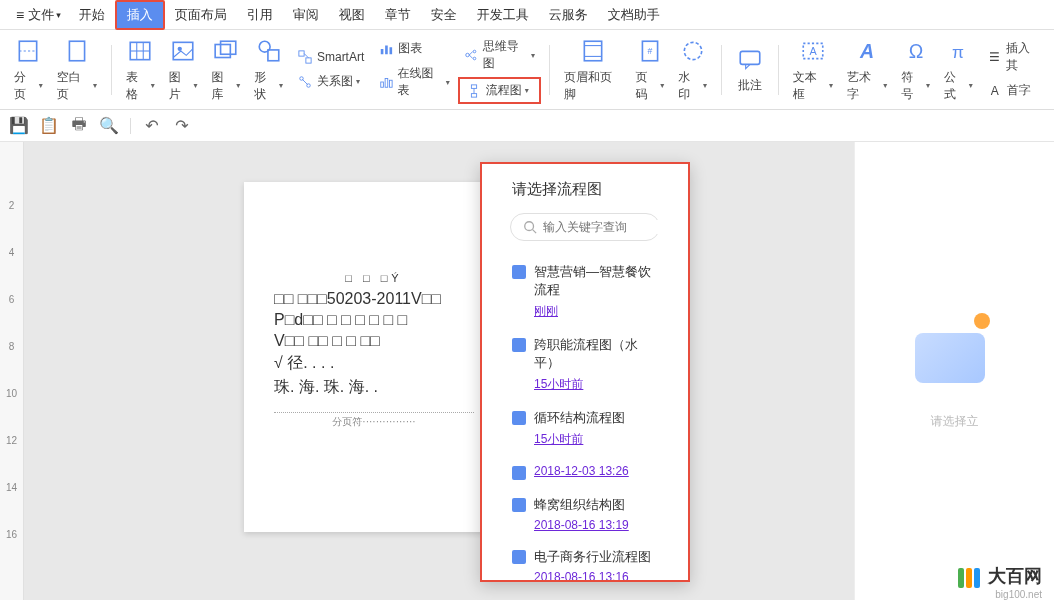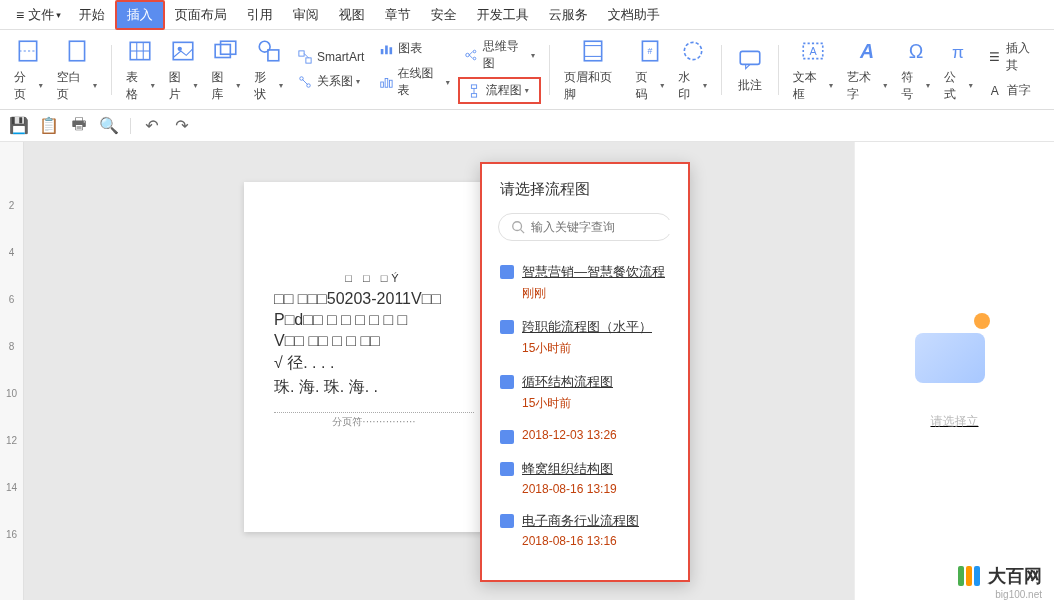--- a/index.html
+++ b/index.html
@@ -32,38 +32,38 @@
     .vruler { width: 24px; background: #f7f7f7; border-right: 1px solid #e0e0e0; display: flex; flex-direction: column; align-items: center; padding-top: 40px; font-size: 10px; color: #888; }
     .vruler .tick { margin: 18px 0; }
     .hruler { position: absolute; top: 0; left: 24px; right: 0; height: 20px; background: #f7f7f7; border-bottom: 1px solid #e0e0e0; display: flex; align-items: center; padding-left: 250px; font-size: 10px; color: #888; }
     .hruler .htick { margin: 0 14px; }
     .doc-canvas { flex: 1; background: #e8e8e8; padding-top: 40px; padding-left: 220px; position: relative; }
     .page { width: 260px; background: #fff; box-shadow: 0 2px 6px rgba(0,0,0,0.15); padding: 90px 30px 40px; font-size: 11px; color: #333; min-height: 350px; }
     .page .title { text-align: center; margin-bottom: 6px; letter-spacing: 4px; }
     .page p { margin: 3px 0; font-size: 16px; }
     .page .pagebreak { border-top: 1px dotted #aaa; margin-top: 14px; padding-top: 2px; text-align: center; font-size: 10px; color: #888; }
     
-    .flowchart-panel { position: absolute; top: 162px; left: 480px; width: 210px; height: 420px; background: #fff; border: 2px solid #e74c3c; box-shadow: 0 4px 16px rgba(0,0,0,0.2); padding: 12px 0; overflow: hidden; }
+    .flowchart-panel { position: absolute; top: 162px; left: 480px; width: 210px; height: 420px; background: #fff; border: 2px solid #e74c3c; box-shadow: 0 4px 16px rgba(0,0,0,0.2); padding: 12px 12px; overflow: hidden; }
     .fp-title { font-size: 15px; color: #333; padding: 4px 18px 14px; }
     .fp-search { margin: 0 16px 14px; display: flex; align-items: center; border: 1px solid #e0e0e0; border-radius: 18px; padding: 6px 12px; }
     .fp-search input { border: none; outline: none; flex: 1; font-size: 12px; color: #999; }
     .fp-search .sicon { width: 14px; height: 14px; margin-right: 6px; color: #aaa; }
     .fp-item { padding: 8px 18px; display: flex; align-items: flex-start; cursor: pointer; }
     .fp-item .fp-icon { width: 14px; height: 14px; background: #5b8def; border-radius: 2px; margin-right: 8px; margin-top: 2px; flex-shrink: 0; }
     .fp-item .fp-text { flex: 1; }
-    .fp-item .fp-name { font-size: 13px; color: #333; margin-bottom: 4px; text-decoration: underline; }
-    .fp-item .fp-time { font-size: 12px; color: #c2410c; }
-    
-    .right-panel { position: absolute; right: 0; top: 142px; width: 200px; height: calc(100% - 142px); background: #fff; border-left: 1px solid #eee; display: flex; flex-direction: column; align-items: center; justify-content: center; text-decoration: underline; }
+    .fp-item .fp-name { font-size: 13px; color: #333; margin-bottom: 4px; }
+    .fp-item .fp-time { font-size: 12px; color: #6d28d9; text-decoration: underline; }
+    
+    .right-panel { position: absolute; right: 0; top: 142px; width: 200px; height: calc(100% - 142px); background: #fff; border-left: 1px solid #eee; display: flex; flex-direction: column; align-items: center; justify-content: center; }
     .rp-graphic { width: 80px; height: 70px; position: relative; margin-bottom: 30px; }
     .rp-circle { position: absolute; right: 5px; top: 0; width: 16px; height: 16px; background: #ffa940; border-radius: 50%; }
     .rp-shape { position: absolute; bottom: 0; left: 0; width: 70px; height: 50px; background: linear-gradient(135deg, #c8dcff, #a8c8ff); border-radius: 8px; }
     .rp-hint { font-size: 12px; color: #bbb; }
     
-    .watermark { position: absolute; right: 12px; bottom: 12px; display: flex; align-items: center; gap: 8px; }
+    .watermark { position: absolute; right: 12px; bottom: 12px; display: flex; align-items: flex-end; gap: 8px; }
     .wm-logo { display: flex; gap: 2px; }
     .wm-bar { width: 6px; height: 20px; border-radius: 2px; }
     .wm-text { font-size: 18px; font-weight: bold; color: #333; }
     .wm-sub { position: absolute; right: 0; bottom: -12px; font-size: 10px; color: #aaa; }
     
     svg { display: block; }
   </style>
 </head>
 <body>
 

